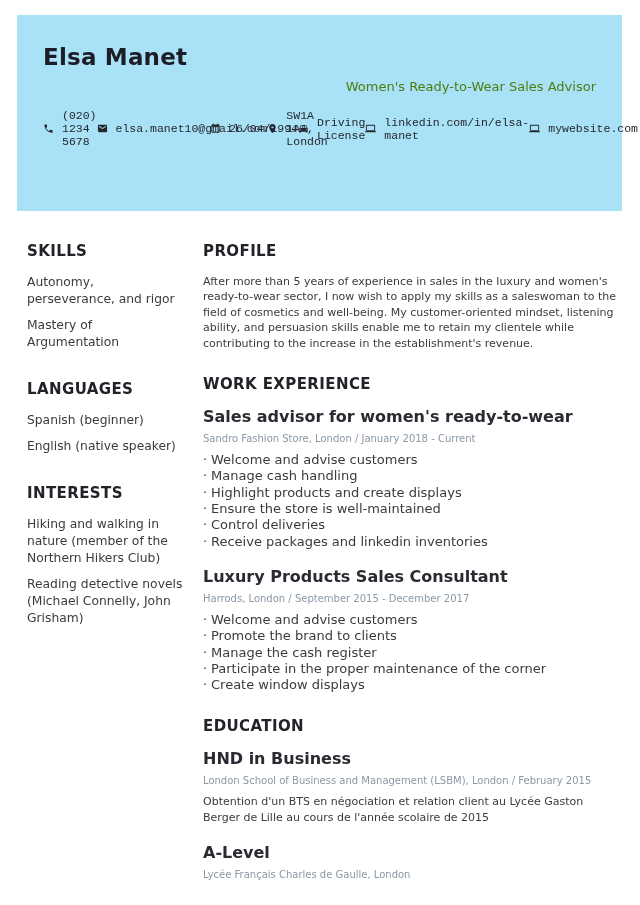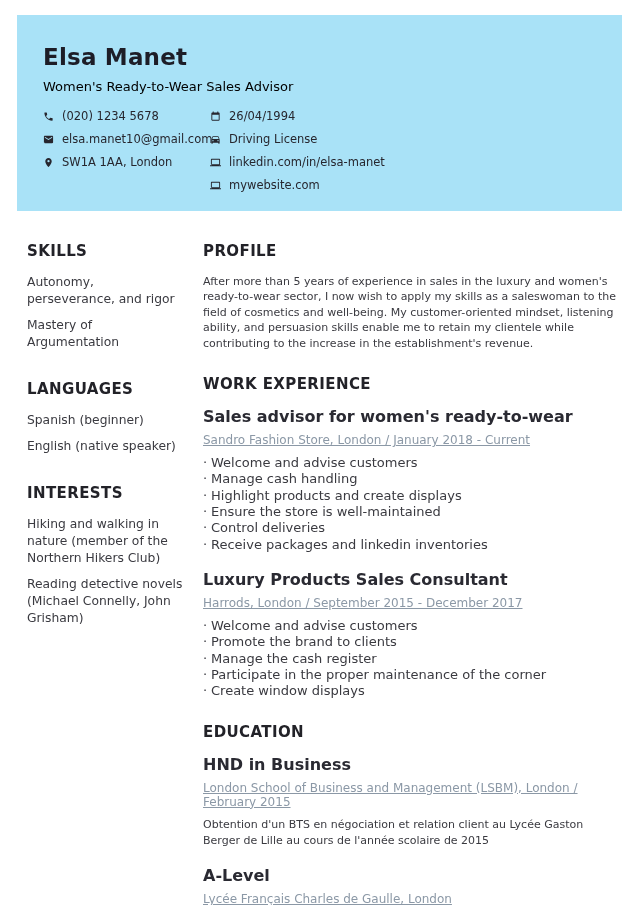--- a/index.html
+++ b/index.html
@@ -20,26 +20,26 @@
   .header-card{
     margin:15px 18px 0 17px;
     background:var(--header-bg);
     padding:29px 26px 22px 26px;
     height:196px;
   }
   .person-name{
     font-size:23px;font-weight:700;color:#1d1d27;letter-spacing:.2px;
   }
   .person-title{
-    margin-top:9px;font-size:13px;font-weight:500;color:#000000;
+    margin-top:9px;font-size:13px;font-weight:500;color:#4d7c0f;text-align:right;
   }
   .contact{
     display:flex;margin-top:15px;
   }
-  .contact-col{display:flex;flex-direction:column;row-gap:9px;}
+  .contact-col{display:flex;flex-direction:row;row-gap:9px;font-family:Liberation Mono, monospace;}
   .contact-col.first{width:167px;flex:none;}
   .contact-row{display:flex;align-items:center;column-gap:8px;font-size:11.5px;color:#26262e;}
   .cicon{flex:none;width:11px;height:11px;display:inline-flex;}
   .cicon svg{width:11px;height:11px;fill:#26262e;}
   
   .content{
     display:flex;
     padding:31px 18px 0 27px;
     column-gap:18px;
   }
@@ -55,21 +55,21 @@
   }
   .main-section{margin-bottom:24px;}
   .profile-text{
     font-size:11px;line-height:1.4;color:var(--text-body);
   }
   .entry{margin-bottom:18px;}
   .entry-title{
     font-size:16px;font-weight:700;color:#2a2a32;margin-bottom:7px;
   }
   .entry-meta{
-    font-size:12px;color:var(--text-meta);margin-bottom:8px;text-decoration:underline;
+    font-size:10px;color:var(--text-meta);margin-bottom:8px;
   }
   .entry-bullets{list-style:none;}
   .entry-bullets li{
     font-size:13px;line-height:1.18;color:var(--text-body);
     padding-left:8px;position:relative;margin-bottom:1px;
   }
   .entry-bullets li::before{
     content:"\00B7";position:absolute;left:0;color:var(--text-body);
   }
   .entry-desc{

